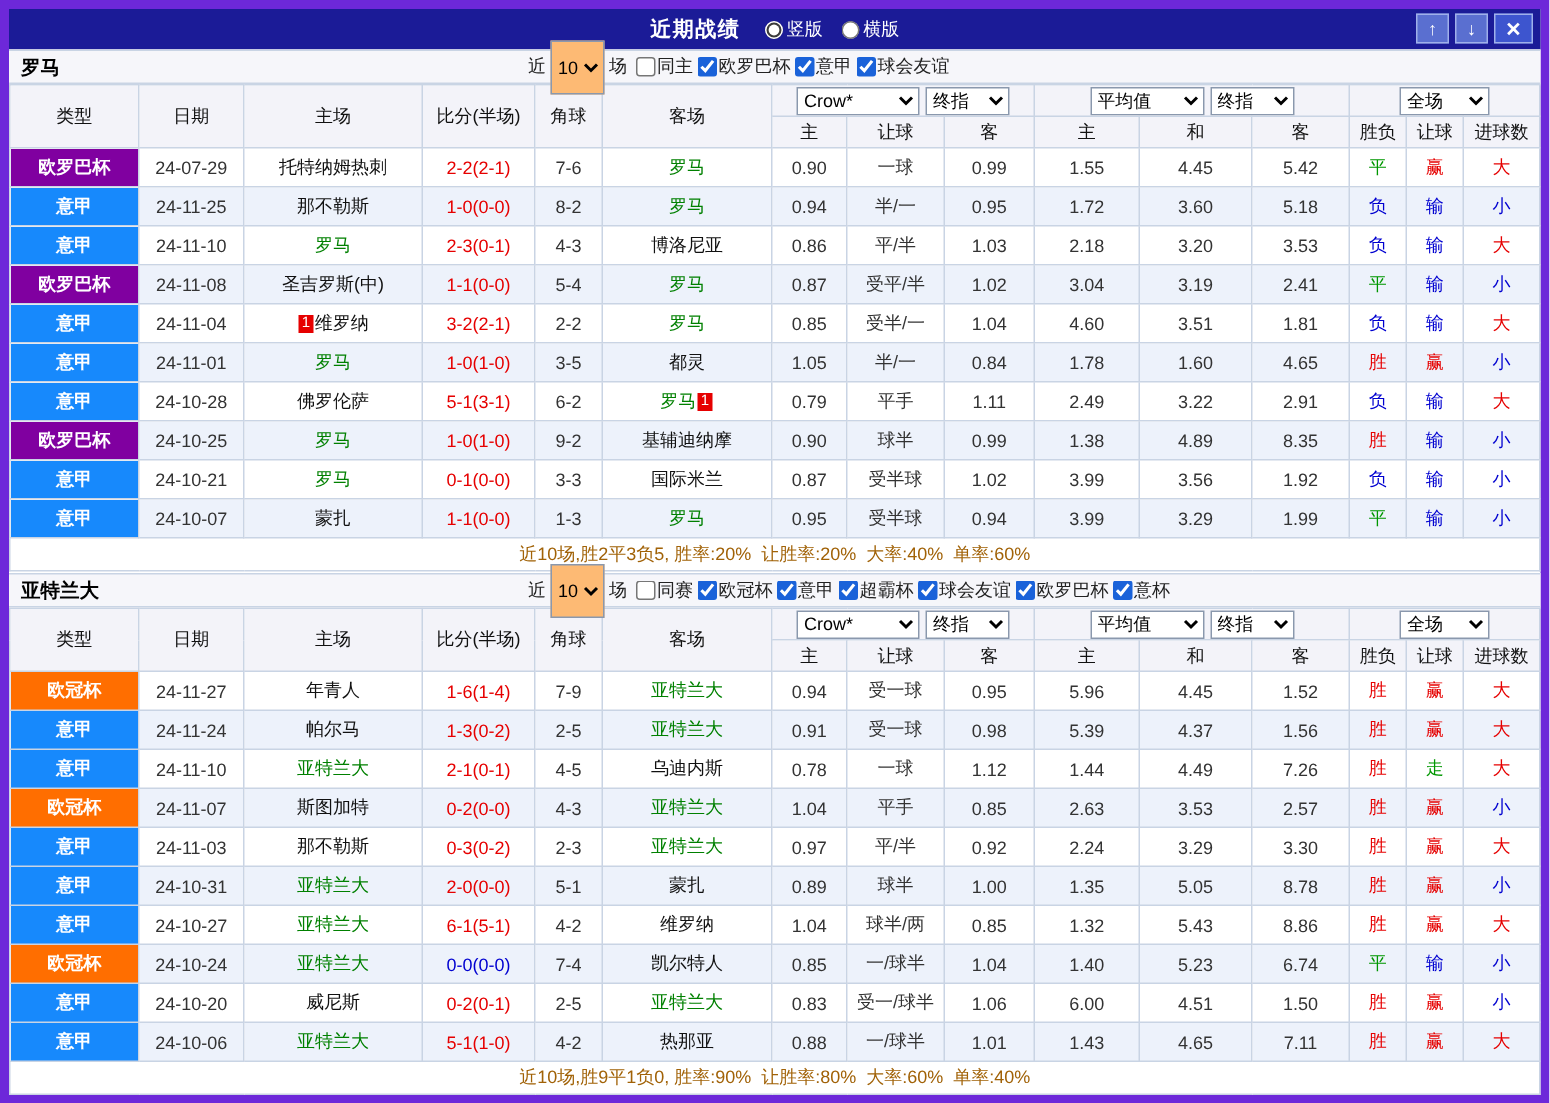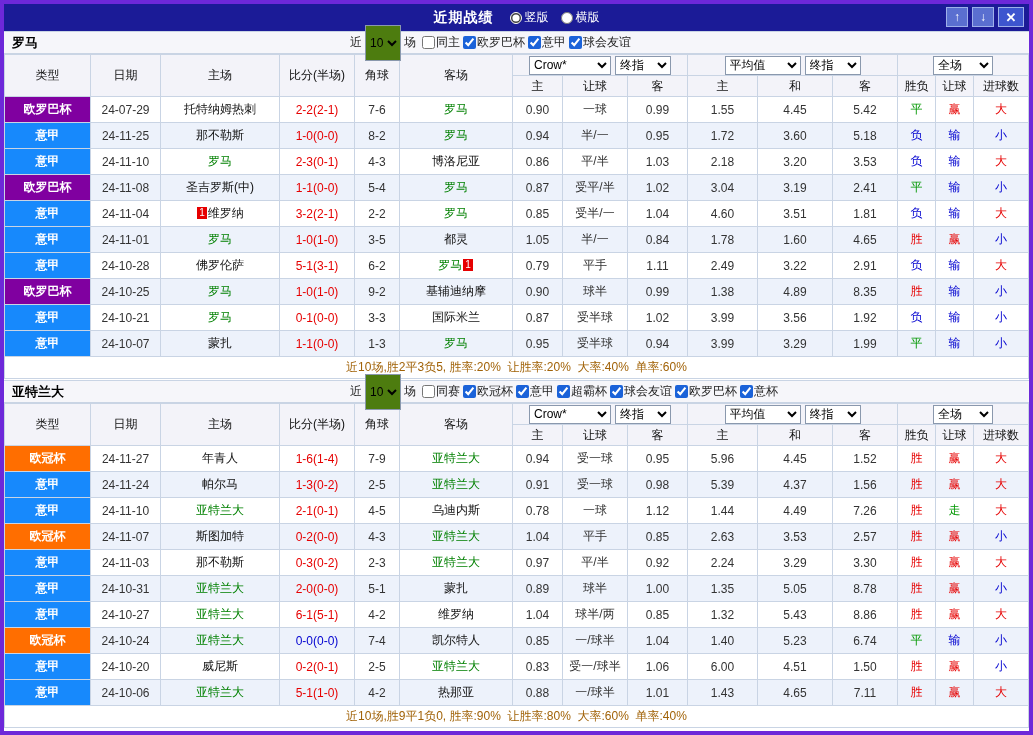--- a/index.html
+++ b/index.html
@@ -1,35 +1,35 @@
 <!DOCTYPE html>
 <html><head>
 <meta charset="utf-8">
 <style>
   * { box-sizing: border-box; margin: 0; padding: 0; }
   html, body { background: #fff; }
   body { font-family: "Liberation Sans", "DejaVu Sans", sans-serif; font-size: 12px; color: #222; }
-  .page { width: 1033px; min-height: 735px; border: 4px solid #6d28d9; background: #fff; }
+  .page { width: 1033px; min-height: 735px; border: 6px solid #6d28d9; background: #fff; }
 
   
   .titlebar { height: 27px; background: #1b1b97; position: relative; display: flex; align-items: center; justify-content: center; gap: 16px; color: #fff; }
   .titlebar .title { font-weight: bold; font-size: 14px; letter-spacing: 1px; }
   .radio-group { display: flex; align-items: flex-end; gap: 12px; font-size: 12px; }
   .radio-group label { display: inline-flex; align-items: center; gap: 3px; cursor: pointer; }
   .radio-group input { accent-color: #fff; width: 12px; height: 12px; margin: 0; cursor: pointer; }
   .win-buttons { position: absolute; right: 5px; top: 3px; display: flex; gap: 4px; }
   .win-btn { width: 22px; height: 20px; border: 1px solid #9fb0ea; background: #5a6fd0; color: #fff; font-size: 12px; line-height: 17px; text-align: center; cursor: pointer; padding: 0; }
   .win-btn.close { background: #3d55cf; font-size: 13px; font-weight: bold; width: 26px; }
 
   
   .section + .section { margin-top: 1px; }
   .filter-row { position: relative; height: 23px; background: #f6f6fa; border-top: 1px solid #c9d4e4; border-bottom: 1px solid #c9d4e4; display: flex; align-items: center; font-size: 12px; }
   .team-name { font-weight: bold; padding-left: 8px; font-size: 13px; color: #000; }
   .filter-controls { position: absolute; left: 346px; display: flex; align-items: center; gap: 3px; white-space: nowrap; }
-  .games-select { height: 36px; font-size: 12px; border: 1px solid #8a98ad; background: #4d7c0f; }
+  .games-select { height: 36px; font-size: 12px; border: 1px solid #8a98ad; background: #fdba74; }
   .cb-group { display: inline-flex; align-items: center; }
   .cb { display: inline-flex; align-items: center; margin-left: 3px; cursor: pointer; color: #222; }
   .cb input { width: 13px; height: 13px; margin: 0 1px 0 0; accent-color: #1a62d9; cursor: pointer; }
 
   
   table { width: 100%; border-collapse: collapse; table-layout: fixed; font-size: 12px; }
   th, td { border: 1px solid #c9d4e4; text-align: center; padding: 0 2px; overflow: hidden; white-space: nowrap; }
   thead th { background: #f3f3f9; font-weight: normal; color: #111; height: 21px; }
   th.sel-cell { background: #f3f3f9; }
   .hd-select { height: 19px; font-size: 12px; border: 1px solid #8a98ad; background: #fff; margin: 0 2px; vertical-align: middle; }

